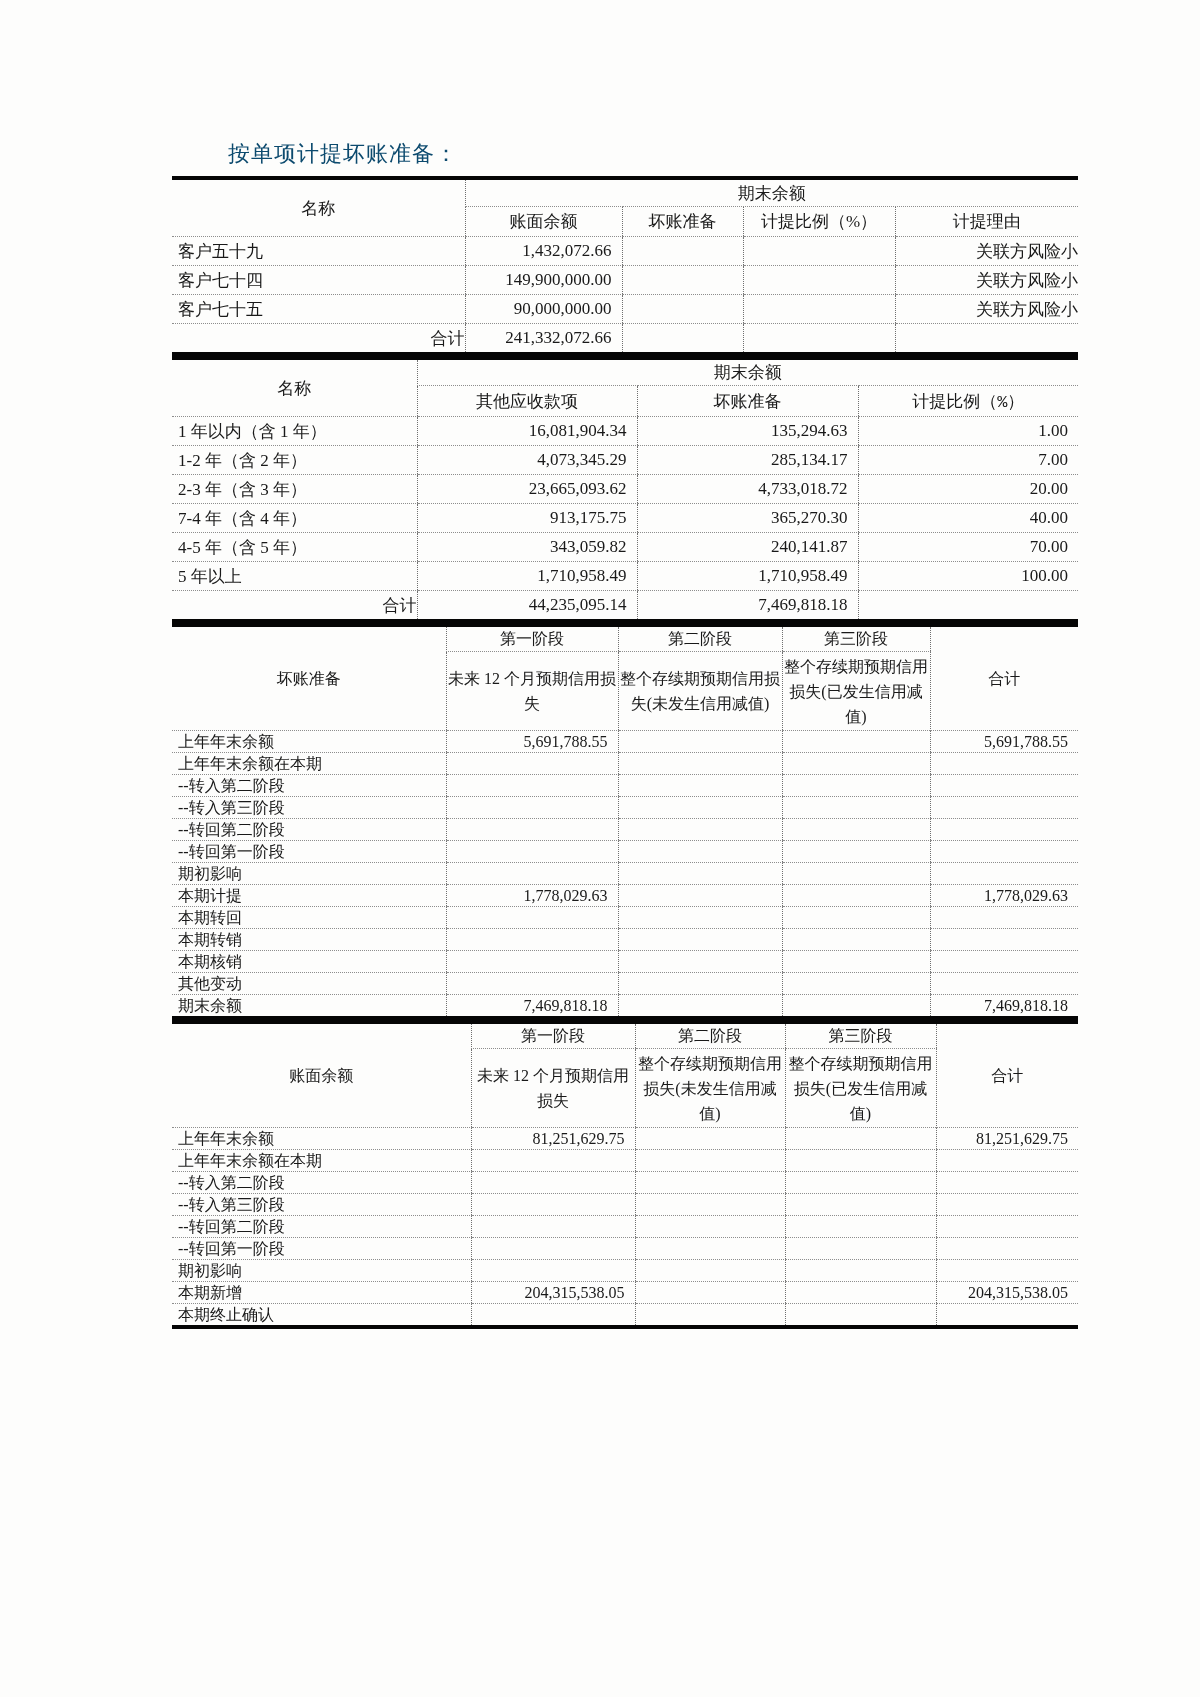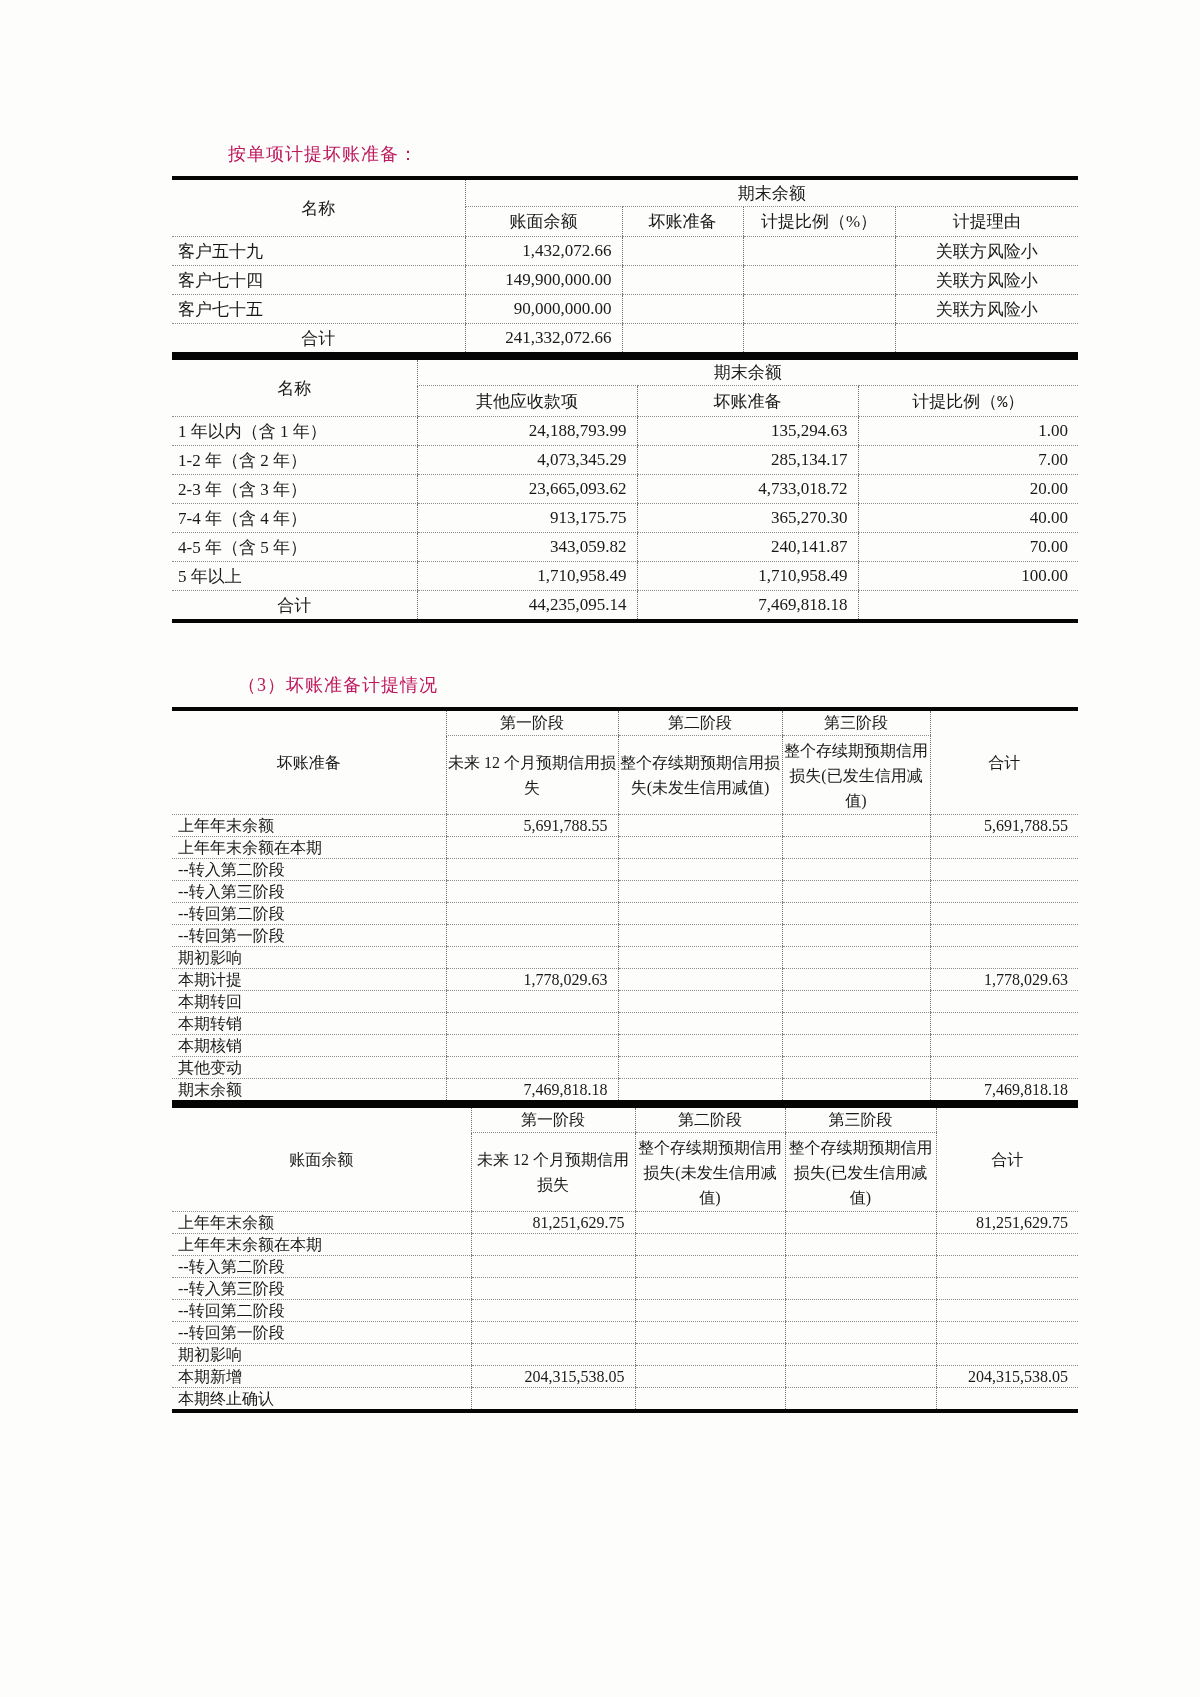--- a/index.html
+++ b/index.html
@@ -4,21 +4,21 @@
 <style>
   html,body{margin:0;padding:0;}
   body{background:#e9e9e9;}
   .page{
     width:1200px;height:1697px;background:#fdfdfc;margin:0 auto;
     font-family:"Liberation Serif","DejaVu Serif",serif;color:#191919;
     overflow:hidden;position:relative;
   }
   .content{padding-left:172px;width:906px;}
   .sec-title{
-    font-size:18px;line-height:24px;letter-spacing:1px;color:#be185d;
+    font-size:22px;line-height:24px;letter-spacing:1px;color:#0c4a6e;
     margin-left:56px;
   }
   #title1{padding-top:142px;margin-bottom:10px;}
   #title2{margin-top:26px;margin-bottom:0px;}
   #title3{margin-top:50px;margin-bottom:10px;margin-left:66px;}
   #title4{margin-top:150px;margin-bottom:10px;}
   table.t{
     border-collapse:collapse;table-layout:fixed;width:906px;
     border-top:4px solid #050505;border-bottom:4px solid #050505;
   }
@@ -26,21 +26,21 @@
     border-bottom:1px dotted #8d8d8d;border-left:1px dotted #6f6f6f;
     font-weight:normal;vertical-align:middle;overflow:hidden;
     word-break:break-all;padding:0;
   }
   .t tr > th:first-child, .t tr > td:first-child{border-left:none;}
   
   .t thead tr.r2 > th:first-child{border-left:1px dotted #6f6f6f;}
   .t th{text-align:center;}
   td.l{text-align:left;padding-left:6px;}
   td.r{text-align:right;padding-right:10px;}
-  td.c{text-align:center;}
+  td.c{text-align:right;}
   
   .t1{font-size:17px;}
   .t1 thead tr.r1 th{height:26px;}
   .t1 thead tr.r2 th{height:29px;}
   .t1 tbody td{height:28px;}
   
   .t2{font-size:17px;}
   .t2 thead tr.r1 th{height:25px;}
   .t2 thead tr.r2 th{height:30px;font-family:Liberation Mono, monospace;}
   .t2 tbody td{height:28px;}
@@ -124,21 +124,21 @@
         </tr>
         <tr class="r2">
           <th>其他应收款项</th>
           <th>坏账准备</th>
           <th>计提比例（%）</th>
         </tr>
       </thead>
       <tbody>
           <tr>
             <td class="l">1 年以内（含 1 年）</td>
-            <td class="r">24,188,793.99</td>
+            <td class="r">16,081,904.34</td>
             <td class="r">135,294.63</td>
             <td class="r">1.00</td>
           </tr>
           <tr>
             <td class="l">1-2 年（含 2 年）</td>
             <td class="r">4,073,345.29</td>
             <td class="r">285,134.17</td>
             <td class="r">7.00</td>
           </tr>
           <tr>
@@ -167,21 +167,20 @@
           </tr>
           <tr>
             <td class="c">合计</td>
             <td class="r">44,235,095.14</td>
             <td class="r">7,469,818.18</td>
             <td class="r"></td>
           </tr>
         </tbody>
     </table>
 
-    <div class="sec-title" id="title3">（3）坏账准备计提情况</div>
     <table class="t t3">
       <colgroup>
         <col style="width:274px">
           <col style="width:172px">
           <col style="width:164px">
           <col style="width:148px">
           <col style="width:148px">
       </colgroup>
       <thead>
         <tr class="r1">

